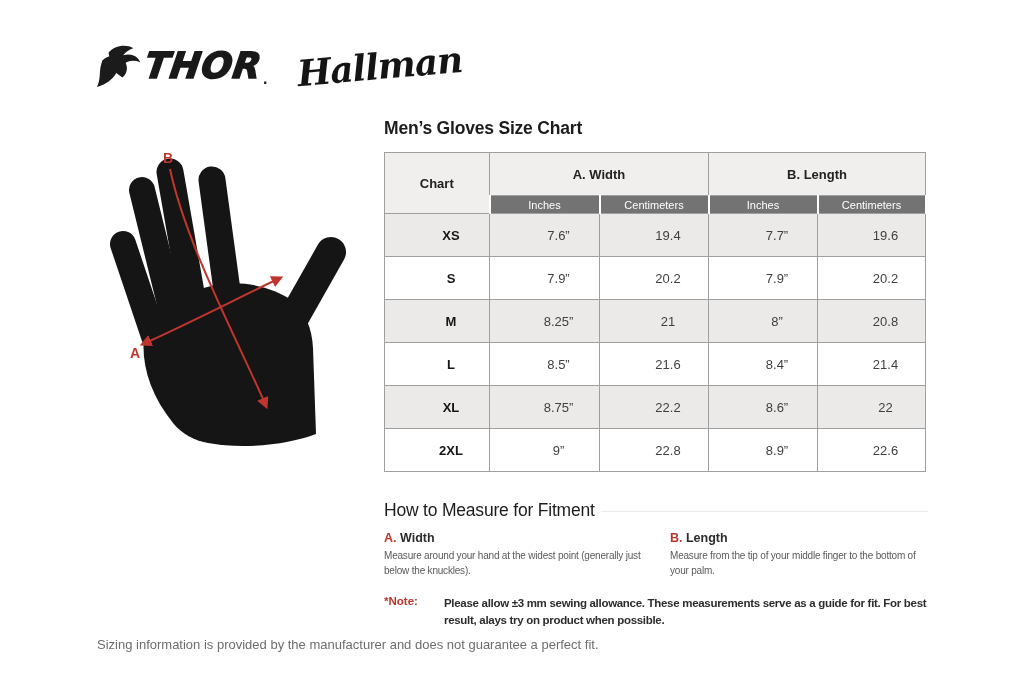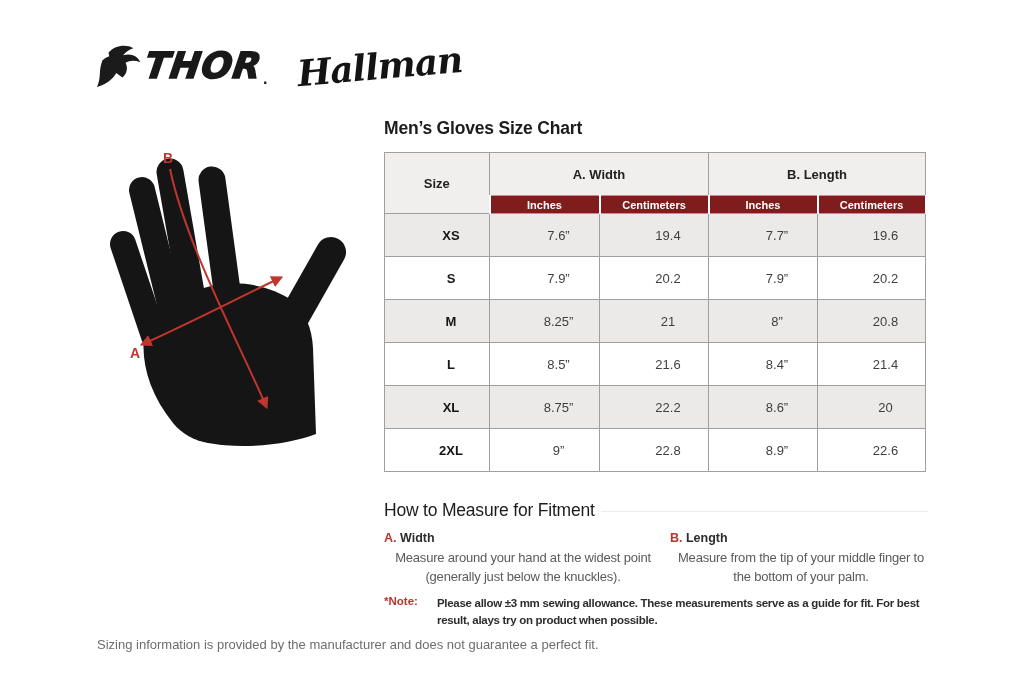--- a/index.html
+++ b/index.html
@@ -21,40 +21,40 @@
   .glove-wrap { position:absolute; left:90px; top:140px; width:290px; height:330px; }
 
   
   .chart-title { position:absolute; left:384px; top:118px; font-size:17.5px; font-weight:bold;
                  color:#1c1c1c; letter-spacing:-0.2px; }
 
   table.size-chart { position:absolute; left:384px; top:152px; width:541px;
                      border-collapse:collapse; table-layout:fixed; }
   table.size-chart th, table.size-chart td { border:1px solid #9f9f9f; text-align:center; vertical-align:middle; }
   tr.group-row th { height:43px; background:#f1efed; font-size:13px; font-weight:bold; color:#222; }
-  tr.sub-row th { height:18px; background:#7f1d1d; color:#ffffff; font-size:11px; font-weight:bold;
+  tr.sub-row th { height:18px; background:#737373; color:#ffffff; font-size:11px; font-weight:normal;
                   border-left:2px solid #fff; border-right:2px solid #fff; }
   th.size-head { background:#f1efed; font-size:13px; font-weight:bold; color:#222; }
   tbody td { height:43px; font-size:13px; color:#3f3f3f;padding-left:28px; }
   tbody td.size-cell { font-weight:bold; color:#161616; }
   tbody tr:nth-child(odd) { background:#eceae8; }
   tbody tr:nth-child(even) { background:#ffffff; }
 
   .measure-heading { position:absolute; left:384px; top:500px; font-size:17.5px; font-weight:normal;
                      color:#1c1c1c; letter-spacing:-0.2px; }
   .heading-rule { position:absolute; left:601px; top:511px; width:327px; height:1px; background:#ebebeb; }
 
   .measure-col { position:absolute; top:531px; }
   .measure-col.a { left:384px; width:278px; }
   .measure-col.b { left:670px; width:262px; }
   .measure-label { font-size:12.5px; font-weight:bold; color:#2c2c2c; margin-bottom:4px; }
   .measure-label .letter { color:#b8352c; }
-  .measure-body { font-size:13px; color:#5a5a5a; line-height:1.45; letter-spacing:-0.2px;text-align:center; }
+  .measure-body { font-size:10px; color:#5a5a5a; line-height:1.45; letter-spacing:-0.2px; }
 
-  .note-row { position:absolute; left:384px; top:595px; width:545px; display:flex; }
+  .note-row { position:absolute; left:384px; top:595px; width:545px; display:flex;gap:7px; }
   .note-label { color:#b8352c; font-weight:bold; font-size:11.5px; width:53px; flex:none; }
   .note-text { font-weight:bold; font-size:11.5px; color:#2d2d2d; line-height:1.5; letter-spacing:-0.3px; }
 
   .footer { position:absolute; left:97px; top:635px; font-size:13px; color:#6d6d6d; line-height:1.55; }
 </style>
 </head>
 <body>
 
 <div class="logo-row">
   <svg class="helmet" viewBox="0 0 62 58">
@@ -95,21 +95,21 @@
 <table class="size-chart">
   <colgroup>
     <col style="width:105px">
       <col style="width:110px">
       <col style="width:109px">
       <col style="width:109px">
       <col style="width:108px">
   </colgroup>
   <thead>
     <tr class="group-row">
-      <th rowspan="2" class="size-head">Size</th>
+      <th rowspan="2" class="size-head">Chart</th>
       <th colspan="2">A. Width</th>
       <th colspan="2">B. Length</th>
     </tr>
     <tr class="sub-row">
       <th>Inches</th>
       <th>Centimeters</th>
       <th>Inches</th>
       <th>Centimeters</th>
     </tr>
   </thead>
@@ -140,21 +140,21 @@
       <td>8.5”</td>
       <td>21.6</td>
       <td>8.4”</td>
       <td>21.4</td>
     </tr>
     <tr>
       <td class="size-cell">XL</td>
       <td>8.75”</td>
       <td>22.2</td>
       <td>8.6”</td>
-      <td>20</td>
+      <td>22</td>
     </tr>
     <tr>
       <td class="size-cell">2XL</td>
       <td>9”</td>
       <td>22.8</td>
       <td>8.9”</td>
       <td>22.6</td>
     </tr>
   </tbody>
 </table>

